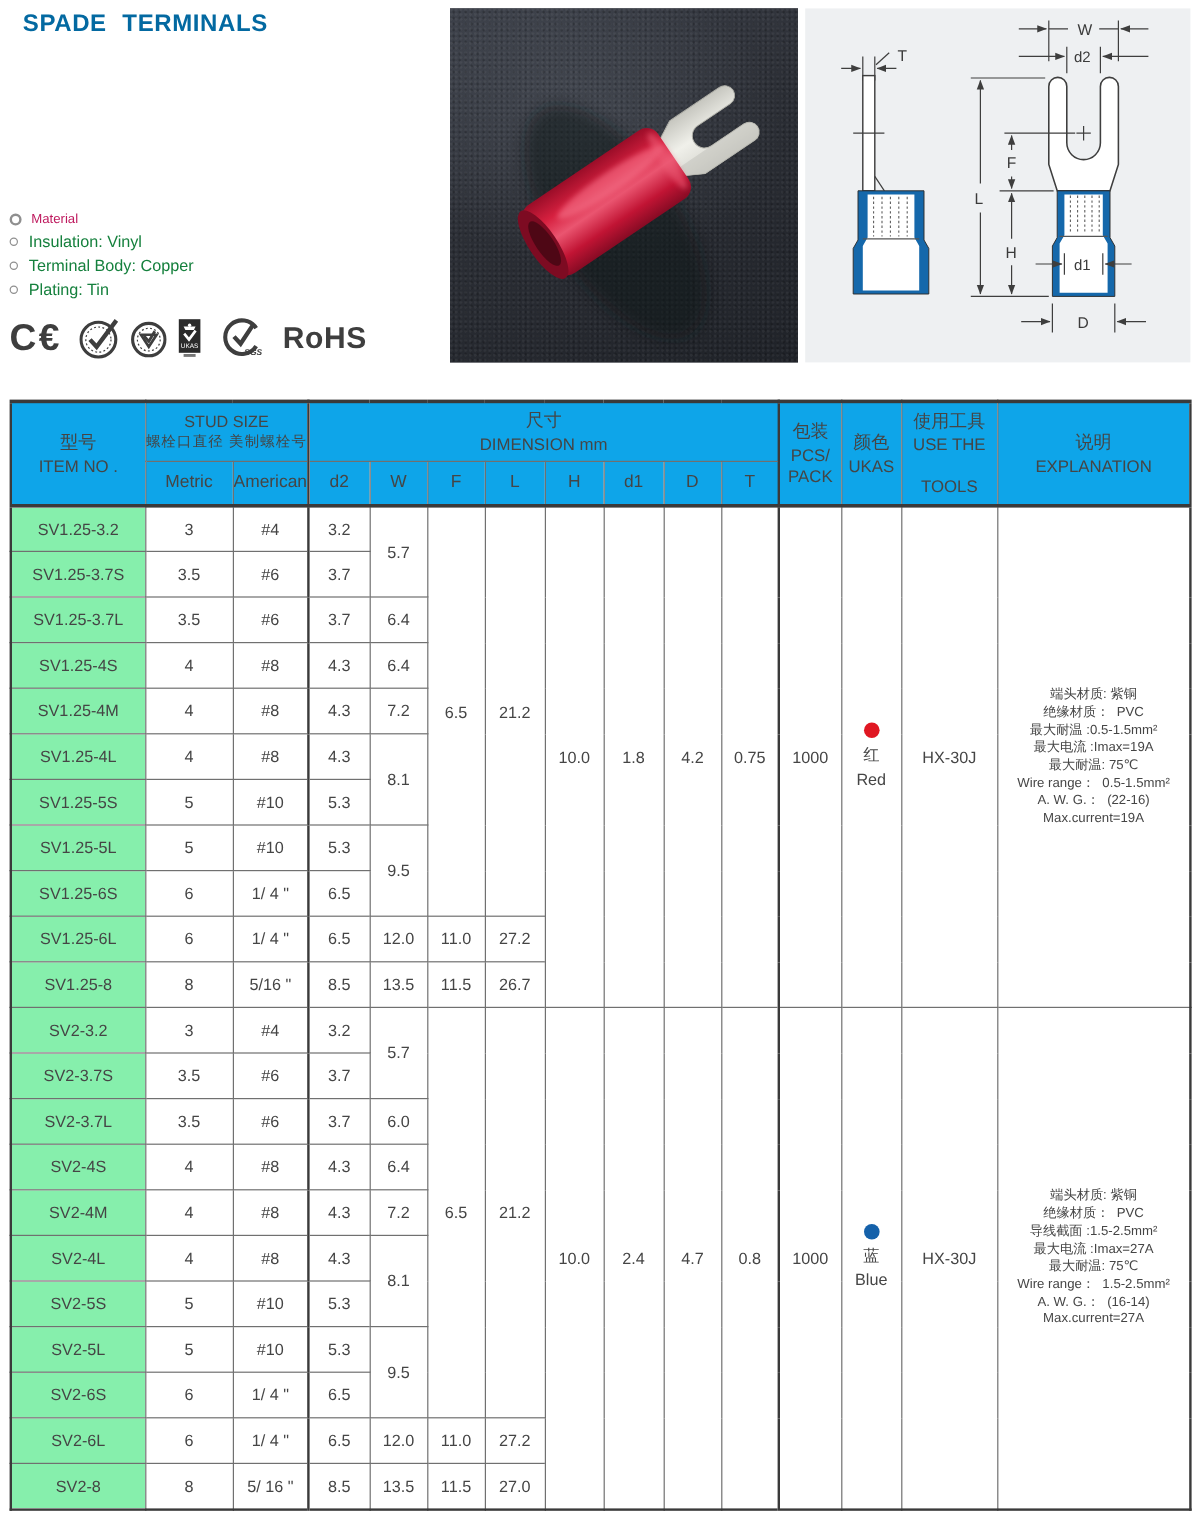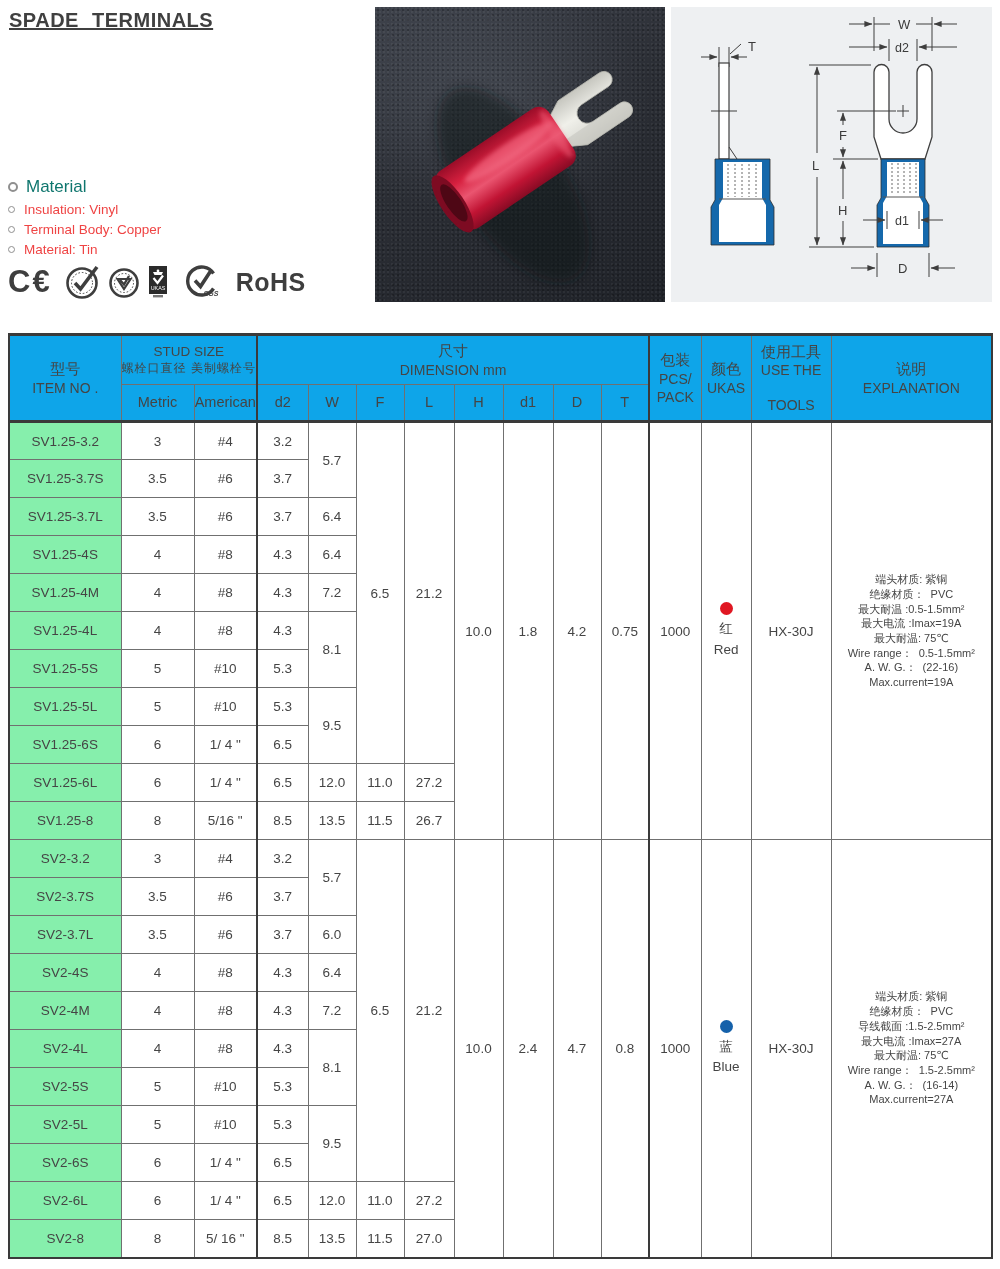--- a/index.html
+++ b/index.html
@@ -1,28 +1,28 @@
 <!DOCTYPE html>
 <html><head>
 <meta charset="utf-8">
 <style>
   html,body{margin:0;padding:0;background:#ffffff;}
   body{font-family:"Liberation Sans","DejaVu Sans",sans-serif;color:#3d3d3d;}
   .page{position:relative;width:1000px;height:1269px;background:#fff;overflow:hidden;}
 
-  .title{position:absolute;left:9px;top:9px;font-size:20px;font-weight:bold;color:#404040;
-         letter-spacing:.5px;word-spacing:7px;text-decoration:underline;}
+  .title{position:absolute;left:19px;top:9px;font-size:20px;font-weight:bold;color:#0369a1;
+         letter-spacing:.5px;word-spacing:7px;}
 
   
   .material{position:absolute;left:8px;top:177px;}
   .mat-row{display:flex;align-items:center;margin-bottom:5px;}
   .bullet{flex:none;width:6px;height:6px;border:2px solid #8f8f8f;border-radius:50%;margin-right:8px;}
   .bullet.sm{width:5px;height:5px;border-width:1.5px;margin-right:9px;}
-  .mat-heading{font-size:17px;color:#0f766e;}
-  .mat-item{font-size:13.5px;color:#ef4444;}
+  .mat-heading{font-size:11px;color:#be185d;}
+  .mat-item{font-size:13.5px;color:#15803d;}
 
   
   .certs{position:absolute;left:8px;top:262px;height:40px;display:flex;align-items:center;color:#3e3e3e;}
   .ce{font-size:31px;font-weight:bold;letter-spacing:2px;margin-right:14px;}
   .badge{margin-right:9px;}
   .rohs{font-size:25px;font-weight:800;margin-left:8px;letter-spacing:.5px;}
 
   
   .photo{position:absolute;left:375px;top:7px;width:290px;height:295px;overflow:hidden;
     background:
@@ -73,21 +73,21 @@
     <div class="mat-row">
       <span class="bullet sm"></span>
       <span class="mat-item">Insulation: Vinyl</span>
     </div>
     <div class="mat-row">
       <span class="bullet sm"></span>
       <span class="mat-item">Terminal Body: Copper</span>
     </div>
     <div class="mat-row">
       <span class="bullet sm"></span>
-      <span class="mat-item">Material: Tin</span>
+      <span class="mat-item">Plating: Tin</span>
     </div>
   </div>
 
   <div class="certs">
     <span class="ce">C€</span>
     <svg class="badge" width="34" height="36" viewBox="0 0 34 36">
       <circle cx="16" cy="19" r="14.5" fill="none" stroke="#3e3e3e" stroke-width="2.6"></circle>
       <circle cx="16" cy="19" r="10.5" fill="none" stroke="#3e3e3e" stroke-width="1" stroke-dasharray="1.6,1.9"></circle>
       <path d="M9,19 L14.5,25 L31,3" fill="none" stroke="#3e3e3e" stroke-width="3.6"></path>
     </svg>

